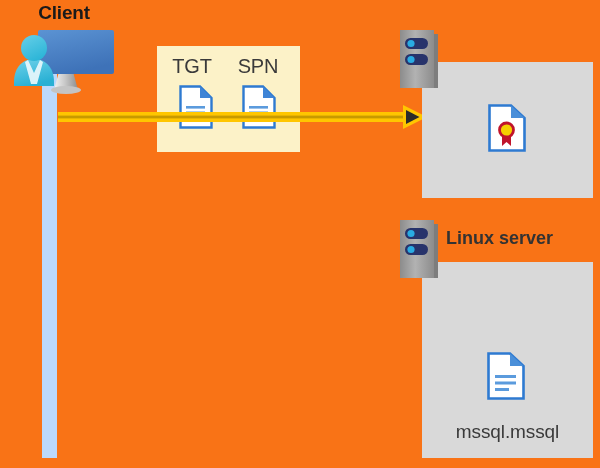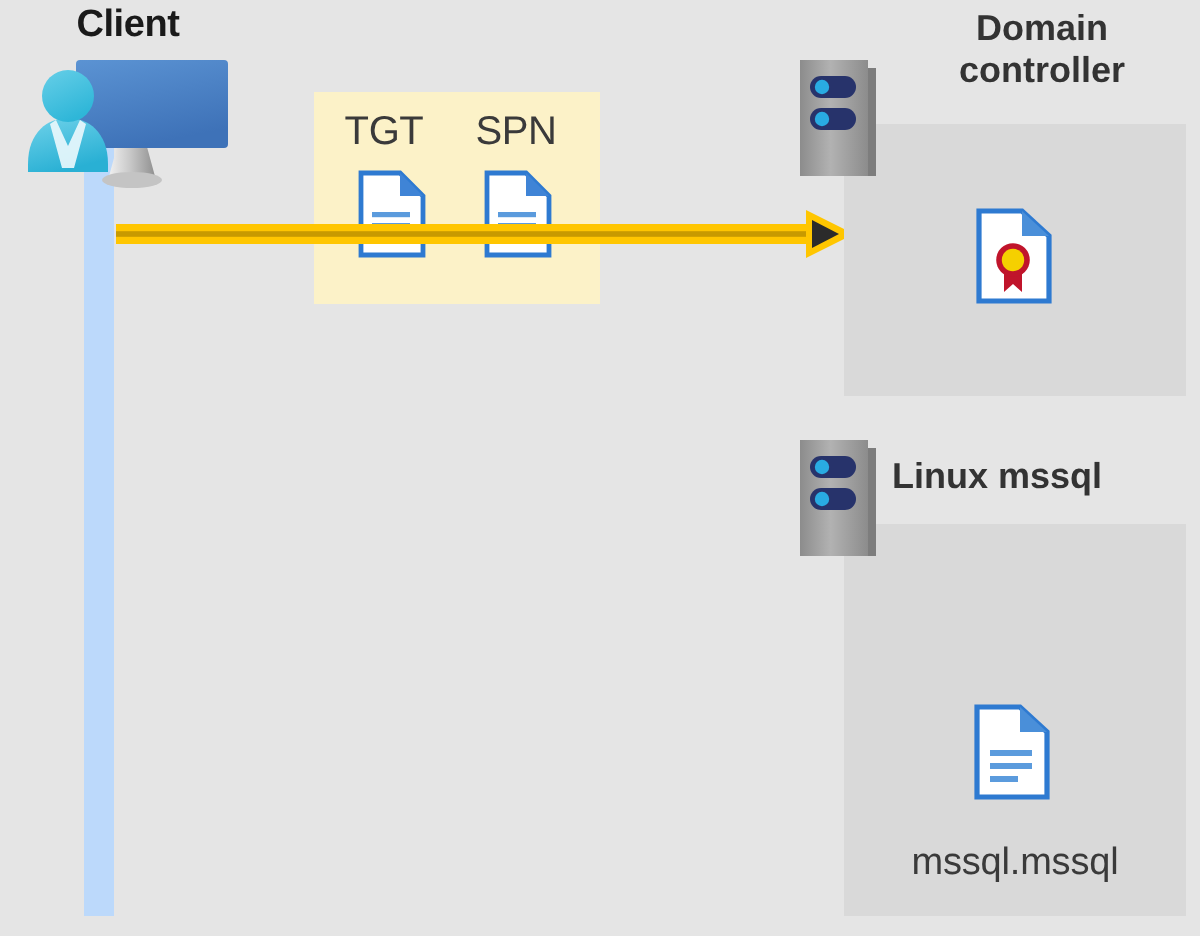--- a/index.html
+++ b/index.html
@@ -8,21 +8,21 @@
     background: #ffffff;
   }
   body {
     font-family: "Liberation Sans", sans-serif;
     -webkit-font-smoothing: antialiased;
   }
   #canvas {
     position: relative;
     width: 600px;
     height: 468px;
-    background: #e5e5e5;
+    background: #f97316;
     overflow: hidden;
   }
 
   
   .abs { position: absolute; }
   .label-bold {
     font-weight: bold;
     color: #333333;
     line-height: 1.18;
     white-space: pre-line;
@@ -174,22 +174,20 @@
       <rect x="0" y="8" width="352" height="10" fill="#ffc600"></rect>
       <rect x="0" y="11.6" width="352" height="2.8" fill="#c79a00"></rect>
 
       <path d="M345 1 L369 13 L345 25 Z" fill="#ffc600"></path>
       <path d="M348 6 L361.5 13 L348 20 Z" fill="#2b2b2b"></path>
     </svg>
   </div>
 
   <div class="abs" id="dc-panel"></div>
 
-  <div class="abs label-bold" id="dc-title">Domain
-controller</div>
 
   <div class="abs" id="dc-server-icon">
     <svg width="38" height="58" viewBox="0 0 38 58" xmlns="http://www.w3.org/2000/svg">
       <defs>
         <linearGradient id="srvGradA" x1="0" y1="0" x2="1" y2="0">
           <stop offset="0%" stop-color="#8c8c8c"></stop>
           <stop offset="45%" stop-color="#b2b2b2"></stop>
           <stop offset="100%" stop-color="#8c8c8c"></stop>
         </linearGradient>
       </defs>
@@ -209,21 +207,21 @@
 
       <path d="M14 28 L14 42 L18.5 38 L23 42 L23 28 Z" fill="#c0142b"></path>
 
       <circle cx="18.5" cy="26" r="8.4" fill="#c0142b"></circle>
       <circle cx="18.5" cy="26" r="5.6" fill="#f5d000"></circle>
     </svg>
   </div>
 
   <div class="abs" id="linux-panel"></div>
 
-  <div class="abs label-bold" id="linux-title">Linux mssql</div>
+  <div class="abs label-bold" id="linux-title">Linux server</div>
 
   <div class="abs" id="linux-server-icon">
     <svg width="38" height="58" viewBox="0 0 38 58" xmlns="http://www.w3.org/2000/svg">
       <defs>
         <linearGradient id="srvGradB" x1="0" y1="0" x2="1" y2="0">
           <stop offset="0%" stop-color="#8c8c8c"></stop>
           <stop offset="45%" stop-color="#b2b2b2"></stop>
           <stop offset="100%" stop-color="#8c8c8c"></stop>
         </linearGradient>
       </defs>

